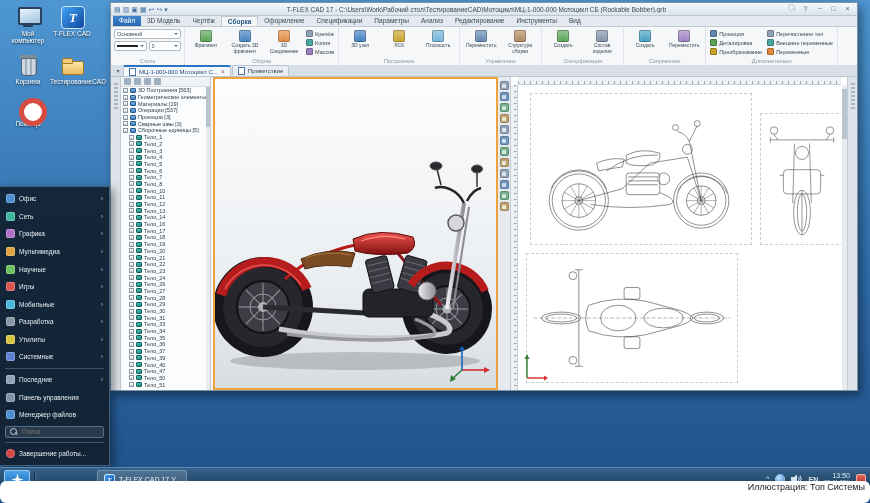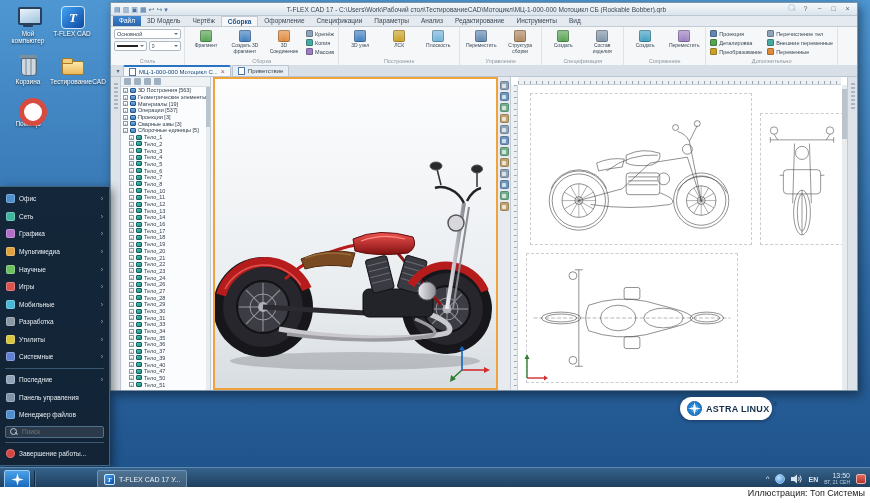--- a/index.html
+++ b/index.html
@@ -177,22 +177,22 @@
   .tray { margin-left:auto; display:flex; align-items:center; gap:6px; color:#dbe7f2; }
   .tray-chev { font-size:8px; line-height:8px; cursor:default; }
   .tray-ico { width:10px; height:10px; border-radius:50%; }
   .tray-ico.net { background:radial-gradient(circle at 35% 35%, #bfe3ff, #3f86cf); border:1px solid #9cc9ef; }
   .tray-ico.shield { border-radius:2px; background:linear-gradient(180deg,#e86a5e,#b23228); border:1px solid #f0b1aa; }
   .tray-lang { font-size:7px; font-weight:bold; }
   .tray-clock { text-align:right; line-height:7px; }
   .tray-clock .t1 { font-size:7px; }
   .tray-clock .t2 { font-size:5px; color:#b9cde0; }
 
-  .caption { position:absolute; left:0; right:0; bottom:0; height:16px; background:#fff;
-    font-size:9px; line-height:13px; color:#1c1c1c; text-align:right; padding-right:5px; z-index:7; }
+  .caption { position:absolute; left:0; right:0; bottom:0; height:22px; background:#fff;
+    font-size:9px; line-height:13px; color:#1c1c1c; text-align:right; padding-right:5px; z-index:7;border-radius:6px; }
 </style>
 </head>
 <body>
 
 <div class="screen">
 
   <div id="desktop-icons">
       <div class="dicon" style="left: 6px; top: 6px;">
         <div class="di-img my-computer-icon"></div>
         <span class="dlab">Мой компьютер</span>
@@ -971,30 +971,20 @@
             <i></i>
           </div>
       </div>
 
       <div class="side-strip r">
           <i></i>
         </div>
     </div>
   </div>
 
-  <div class="astra-badge">
-    <svg width="15" height="15" viewBox="0 0 20 20">
-      <circle cx="10" cy="10" r="9.5" fill="#1e7fd0"></circle>
-      <circle cx="10" cy="10" r="9.5" fill="none" stroke="#12558e"></circle>
-      <path d="M10 1.5 L11.8 8.2 L18.5 10 L11.8 11.8 L10 18.5 L8.2 11.8 L1.5 10 L8.2 8.2 Z" fill="#fff"></path>
-      <path d="M10 5 L13.5 6.5 L15 10 L13.5 13.5 L10 15 L6.5 13.5 L5 10 L6.5 6.5 Z" fill="none" stroke="#cfe8fb" stroke-width="0.5"></path>
-    </svg>
-    <span class="bt">ASTRA LINUX</span>
-    <span class="reg">®</span>
-  </div>
 
   <div class="taskbar">
     <div class="start-btn">
       <svg width="13" height="13" viewBox="0 0 20 20">
         <path d="M10 0.5 L12 8 L19.5 10 L12 12 L10 19.5 L8 12 L0.5 10 L8 8 Z" fill="#fff"></path>
       </svg>
     </div>
     <div class="tb-sep"></div>
     <div class="tb-app">
       <span class="tb-app-ico">T</span>

